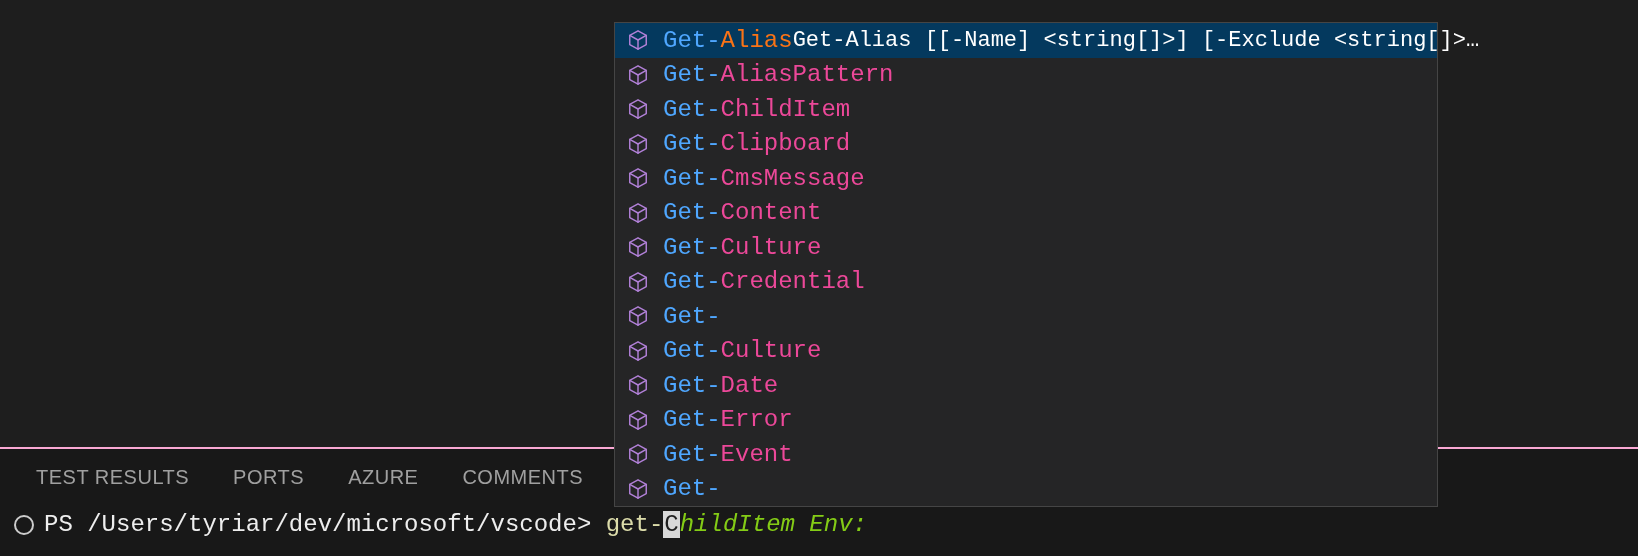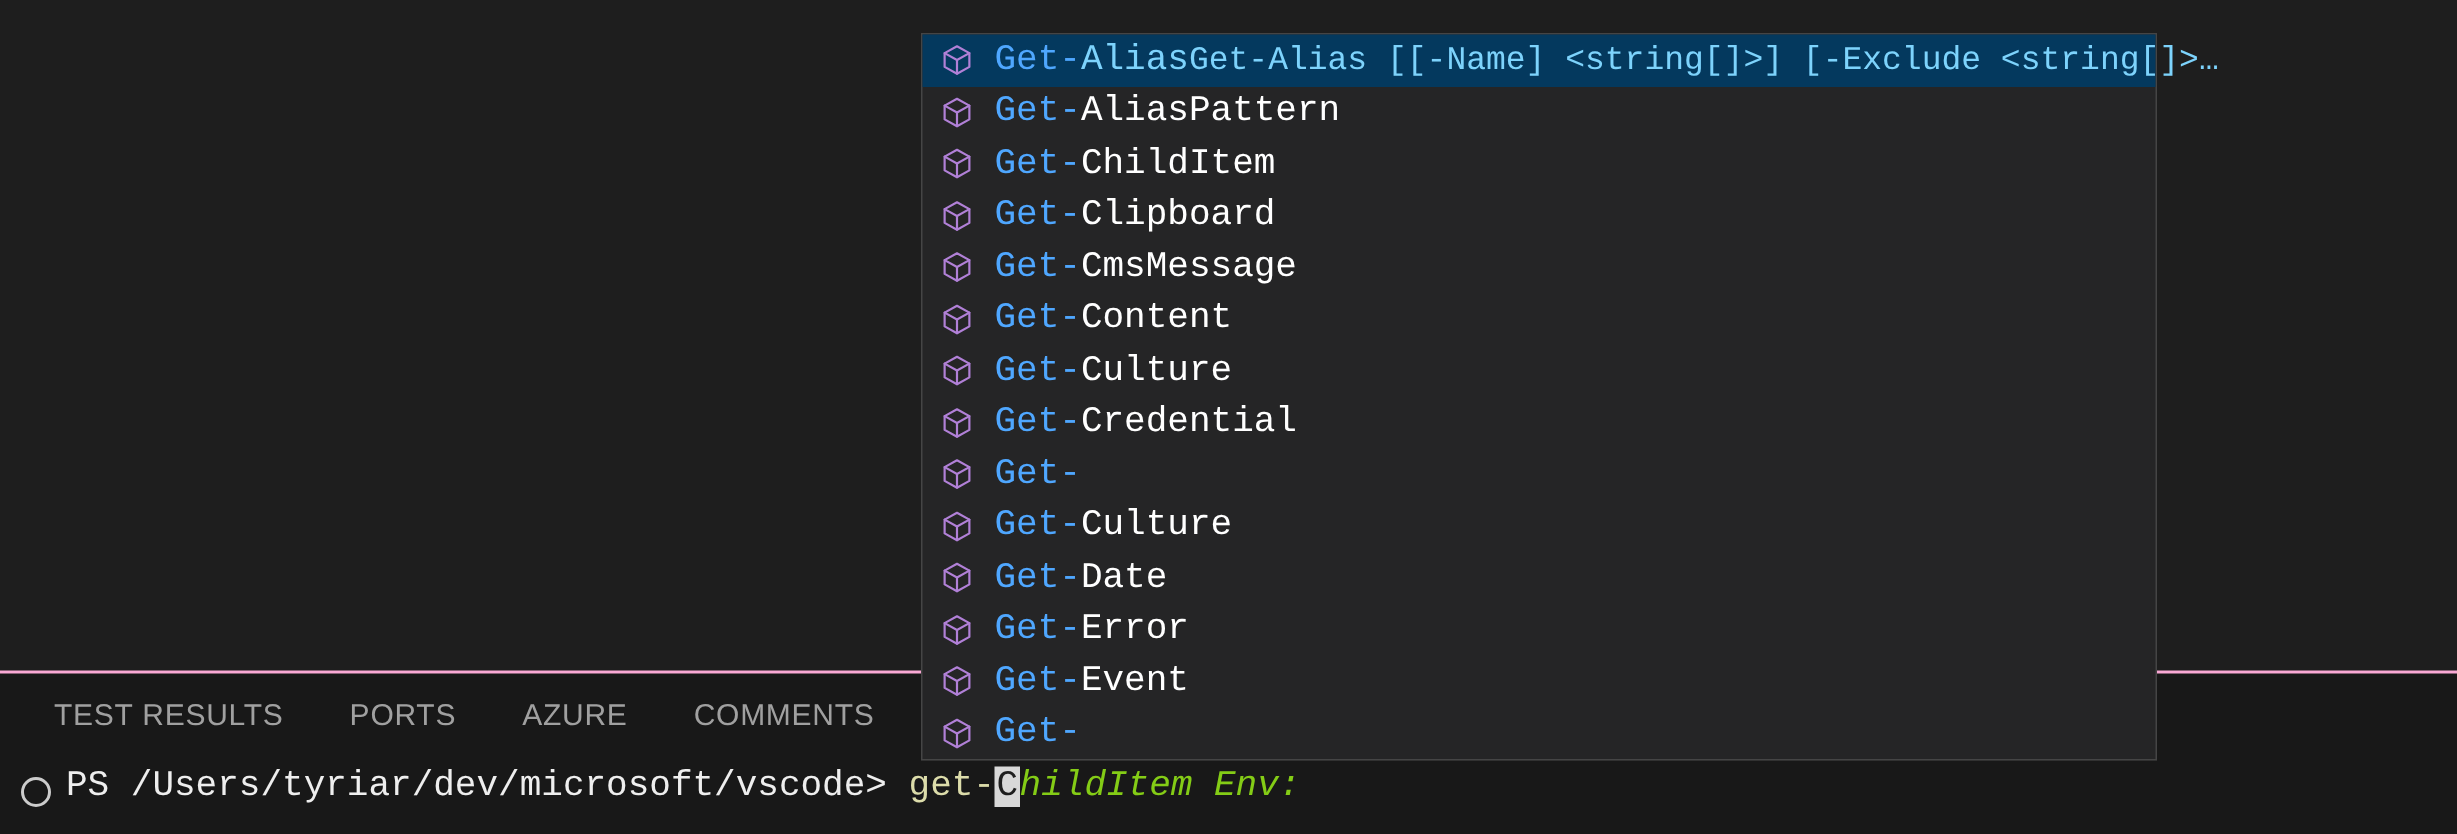--- a/index.html
+++ b/index.html
@@ -33,21 +33,21 @@
     font-family: -apple-system, "Segoe UI", sans-serif;
     font-size: 20px;
     color: #a0a0a0;
     letter-spacing: 0.5px;
   }
   .panel-tab {
     cursor: pointer;
   }
   .terminal-line {
     display: flex;
-    align-items: flex-end;
+    align-items: center;
     padding: 6px 0 18px 14px;
     font-size: 24px;
     white-space: pre;
   }
   .term-circle {
     width: 20px;
     height: 20px;
     border: 2.5px solid #cccccc;
     border-radius: 50%;
     margin-right: 10px;
@@ -85,35 +85,35 @@
     height: 34.5px;
     padding-left: 12px;
     font-size: 24px;
     cursor: pointer;
   }
   .suggest-row.selected {
     background: #04395e;
   }
   .sig {
     margin-left: auto;
-    color: #7dd3fc;
+    color: #ffffff;
     font-size: 22px;
     padding-right: 10px;
     white-space: pre;
   }
   .cube {
     width: 22px;
     height: 22px;
     margin-right: 14px;
     flex-shrink: 0;
   }
   .cube svg { display:block; }
   .match { color: #4fa7ff; }
-  .rest  { color: #ffffff; }
-  .rest-sel { color: #7dd3fc; }
+  .rest  { color: #ec4899; }
+  .rest-sel { color: #f97316; }
 </style>
 </head>
 <body>
 
 <div class="editor-area"></div>
 
 <div class="suggest" id="suggest">
     <div class="suggest-row selected">
       <span class="cube">
         <svg viewBox="0 0 24 24" width="22" height="22" fill="none" stroke="#b180d7" stroke-width="1.6" stroke-linejoin="round" stroke-linecap="round">

